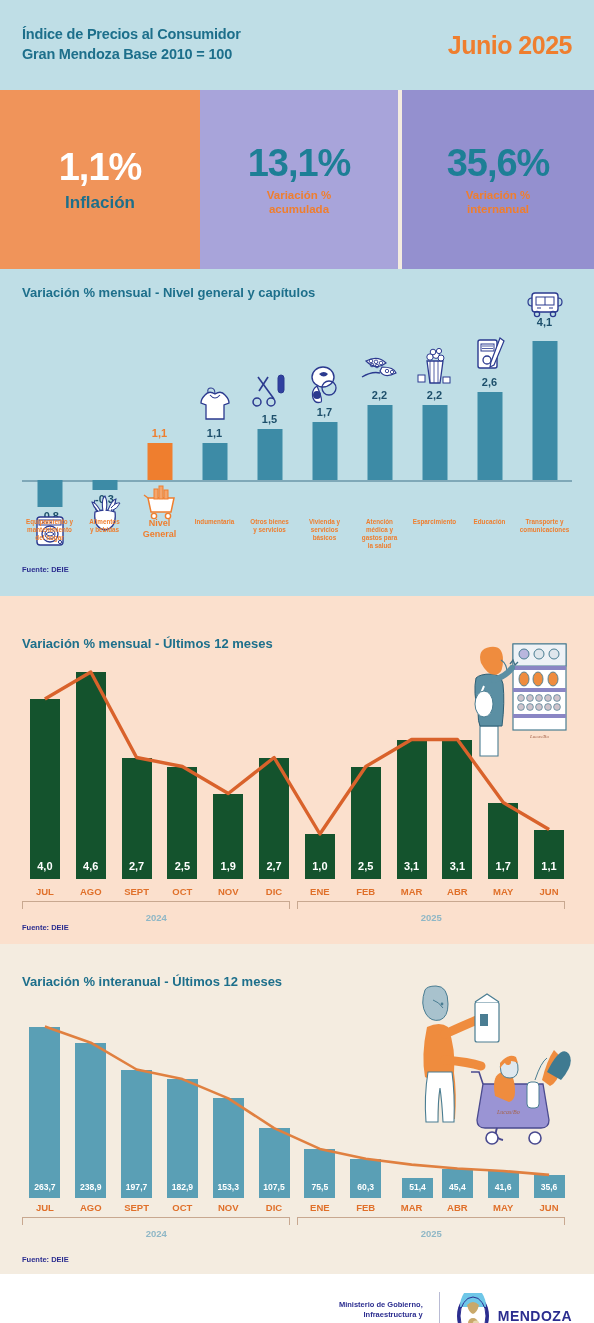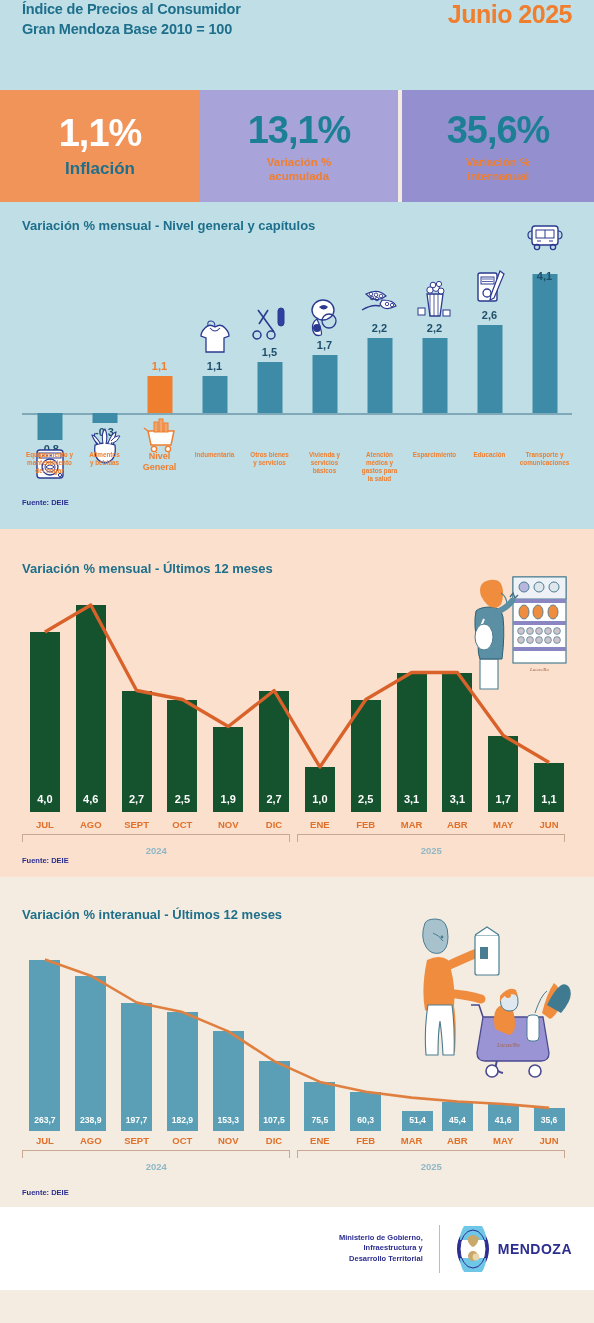--- a/index.html
+++ b/index.html
@@ -6,28 +6,28 @@
   body {
     width: 594px; height: 1323px;
     font-family: "Liberation Sans", sans-serif;
     background: #f4ece0;
     overflow: hidden;
     position: relative;
   }
   
   .header {
     height: 90px; background: #bfdee6;
-    display: flex; align-items: flex-start; justify-content: space-between;
+    display: flex; align-items: center; justify-content: space-between;
     padding: 0 22px;
   }
   .header-title { color: #1d6f8b; font-weight: bold; font-size: 14.5px; line-height: 1.35; letter-spacing: -0.2px; }
   .header-month { color: #ef7e2e; font-weight: bold; font-size: 25px; letter-spacing: -0.5px; }
 
   
-  .stats { display: flex; height: 112px; justify-content: center; }
+  .stats { display: flex; height: 179px; justify-content: center; }
   .stat { display: flex; flex-direction: column; align-items: center; justify-content: center; }
   .stat-0 { width: 200px; background: #f0945a; }
   .stat-1 { width: 198px; background: #a8a4da; margin-right: 4px; }
   .stat-2 { flex: 1; background: #9490cf; }
   .stat-big { font-size: 38px; font-weight: bold; letter-spacing: -1px; }
   .stat-0 .stat-big { color: #ffffff; }
   .stat-1 .stat-big, .stat-2 .stat-big { color: #1d7f96; }
   .stat-sub { font-size: 15px; font-weight: bold; text-align: center; line-height: 1.2; margin-top: 4px; }
   .stat-0 .stat-sub { color: #1d6f8b; font-size: 17px; }
   .stat-1 .stat-sub, .stat-2 .stat-sub { color: #ef7e2e; font-size: 11.5px; }
@@ -45,21 +45,21 @@
   .cap-val { position: absolute; left: 50%; transform: translateX(-50%); font-size: 11px; font-weight: bold; color: #1d4f6b; white-space: nowrap; }
   .cap-val.highlight { color: #ef7e2e; }
   .cap-icon { position: absolute; left: 50%; transform: translateX(-50%); width: 44px; height: 40px; }
   .cap-icon svg { width: 100%; height: 100%; }
   .cap-label { position: absolute; top: 210px; left: 0; right: 0; font-size: 6.3px; font-weight: bold; color: #ef7e2e; text-align: center; line-height: 1.25; }
   .cap-label.nivel { font-size: 9px; }
   .fuente { font-size: 7.5px; font-weight: bold; color: #2b2d8f; padding-left: 22px; }
   .sec1 .fuente { position: absolute; bottom: 22px; }
 
   
-  .sec2 { background: #fbe0cd; height: 348px; position: relative; padding-top: 32px; }
+  .sec2 { background: #fbe0cd; height: 348px; position: relative; padding-top: 40px; }
   .m12-chart { position: absolute; left: 22px; right: 22px; top: 58px; height: 225px; }
   .m12-bars { position: absolute; inset: 0; display: flex; align-items: flex-end; }
   .m12-col { flex: 1; display: flex; justify-content: center; align-items: flex-end; height: 100%; }
   .m12-bar { width: 30px; background: #14532d; position: relative; }
   .m12-bar span { position: absolute; bottom: 7px; left: 0; right: 0; text-align: center; font-size: 11px; font-weight: bold; color: #ffffff; }
   .m12-line { position: absolute; inset: 0; pointer-events: none; }
   .axis-months { position: absolute; left: 22px; right: 22px; top: 290px; display: flex; }
   .axis-months div { flex: 1; text-align: center; font-size: 9.5px; font-weight: bold; color: #e0702a; }
   .brackets { position: absolute; left: 22px; right: 22px; top: 305px; height: 26px; }
   .bracket { position: absolute; top: 0; height: 8px; border: 1.3px solid #c8a890; border-bottom: none; }
@@ -279,21 +279,21 @@
               <path d="M14 12 h11 M14 14.5 h11" stroke="#2b3a8f" stroke-width="0.8"></path>
               <circle cx="19" cy="26" r="4" fill="none" stroke="#2b3a8f" stroke-width="1.3"></circle>
               <path d="M32 4 l4 3 l-10 24 l-4 2 l1 -5 Z" fill="#fff" stroke="#2b3a8f" stroke-width="1.2"></path>
             </svg></div>
           <div class="cap-label">
             <div>Educación</div>
           </div>
         </div>
         <div class="cap-col">
           <div class="cap-bar" style="bottom: auto; top: 32.6px; height: 139.4px;"></div>
-          <div class="cap-val" style="top: 29px;">4,1</div>
+          <div class="cap-val" style="top: 8px;">4,1</div>
           <div class="cap-icon" style="top: -25.4px;"><svg viewBox="0 0 44 40">
               <rect x="9" y="10" width="26" height="19" rx="3" fill="#fff" stroke="#2b3a8f" stroke-width="1.4"></rect>
               <rect x="13" y="14" width="18" height="8" fill="none" stroke="#2b3a8f" stroke-width="1"></rect>
               <path d="M22 14 v8" stroke="#2b3a8f" stroke-width="1"></path>
               <circle cx="14" cy="31" r="2.6" fill="none" stroke="#2b3a8f" stroke-width="1.3"></circle>
               <circle cx="30" cy="31" r="2.6" fill="none" stroke="#2b3a8f" stroke-width="1.3"></circle>
               <path d="M9 15 q-4 0 -4 4 q0 4 4 4" fill="none" stroke="#2b3a8f" stroke-width="1.2"></path>
               <path d="M35 15 q4 0 4 4 q0 4 -4 4" fill="none" stroke="#2b3a8f" stroke-width="1.2"></path>
               <path d="M14 25 h4 M26 25 h4" stroke="#2b3a8f" stroke-width="1"></path>
             </svg></div>

